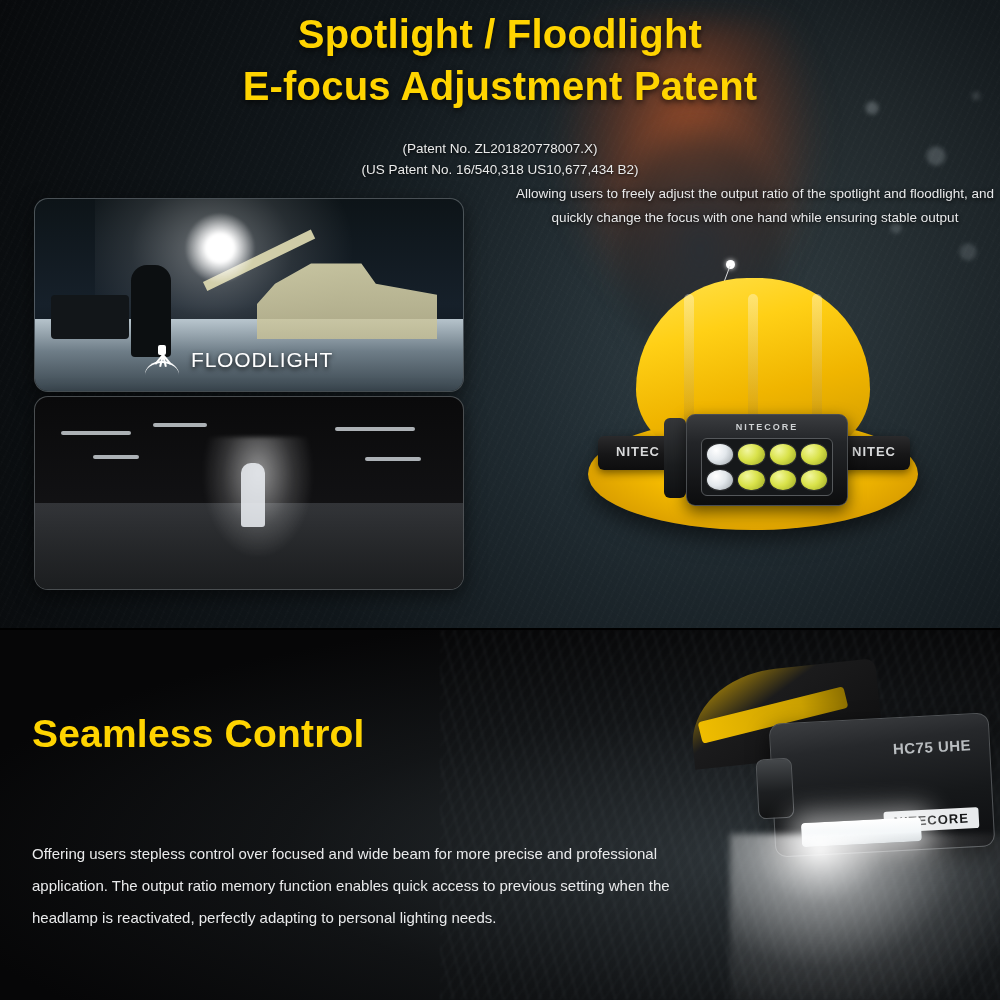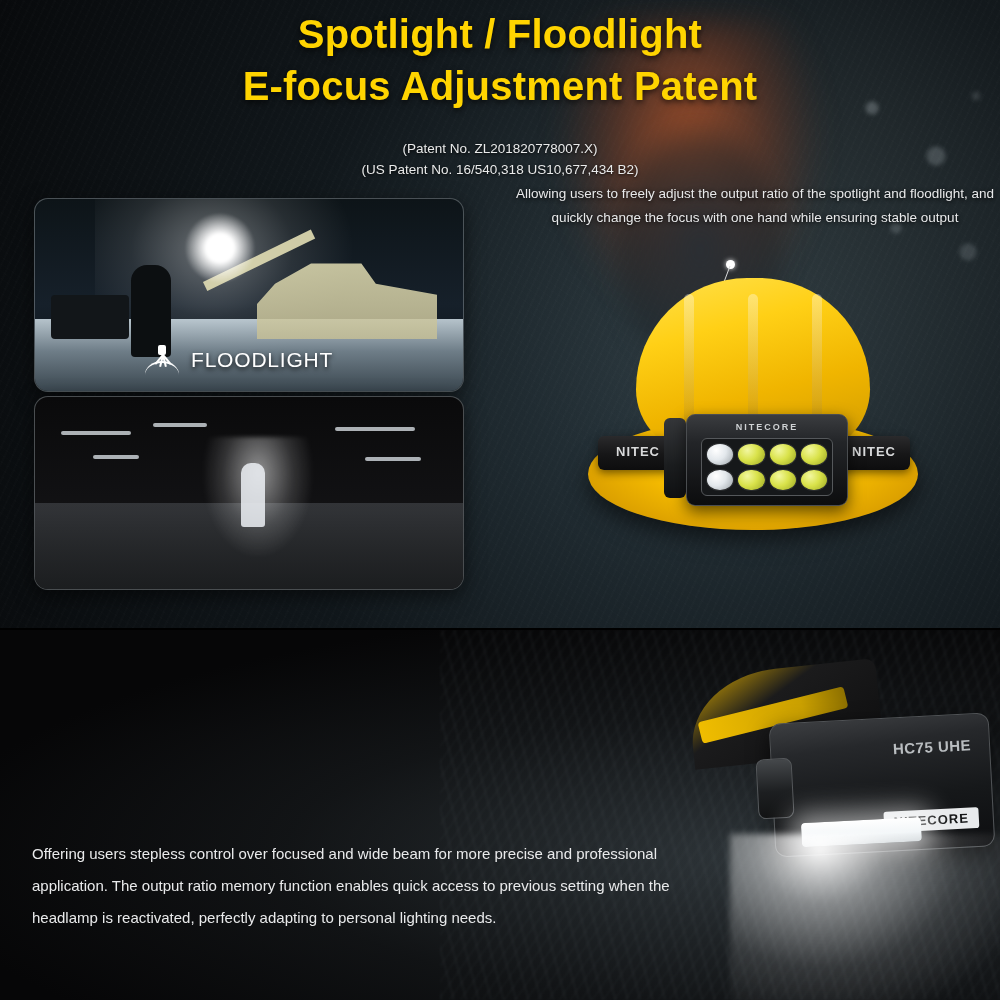--- a/index.html
+++ b/index.html
@@ -632,20 +632,21 @@
     </div>
   </div>
 
   <div class="divider"></div>
 
   <div class="bottom-section">
     <div class="bottom-bg"></div>
     <div class="bottom-rock"></div>
 
     <div class="bottom-title">
+      <div>Seamless Control</div>
     </div>
     <div class="bottom-body">Offering users stepless control over focused and wide beam for more precise and professional application. The output ratio memory function enables quick access to previous setting when the headlamp is reactivated, perfectly adapting to personal lighting needs.</div>
 
     <div class="bottom-product">
       <div class="bp-strap"></div>
       <div class="bp-strap-yellow"></div>
       <div class="bp-body">
         <div class="bp-dial"></div>
         <div class="bp-model">HC75 UHE</div>
         <div class="bp-brand">NITECORE</div>

